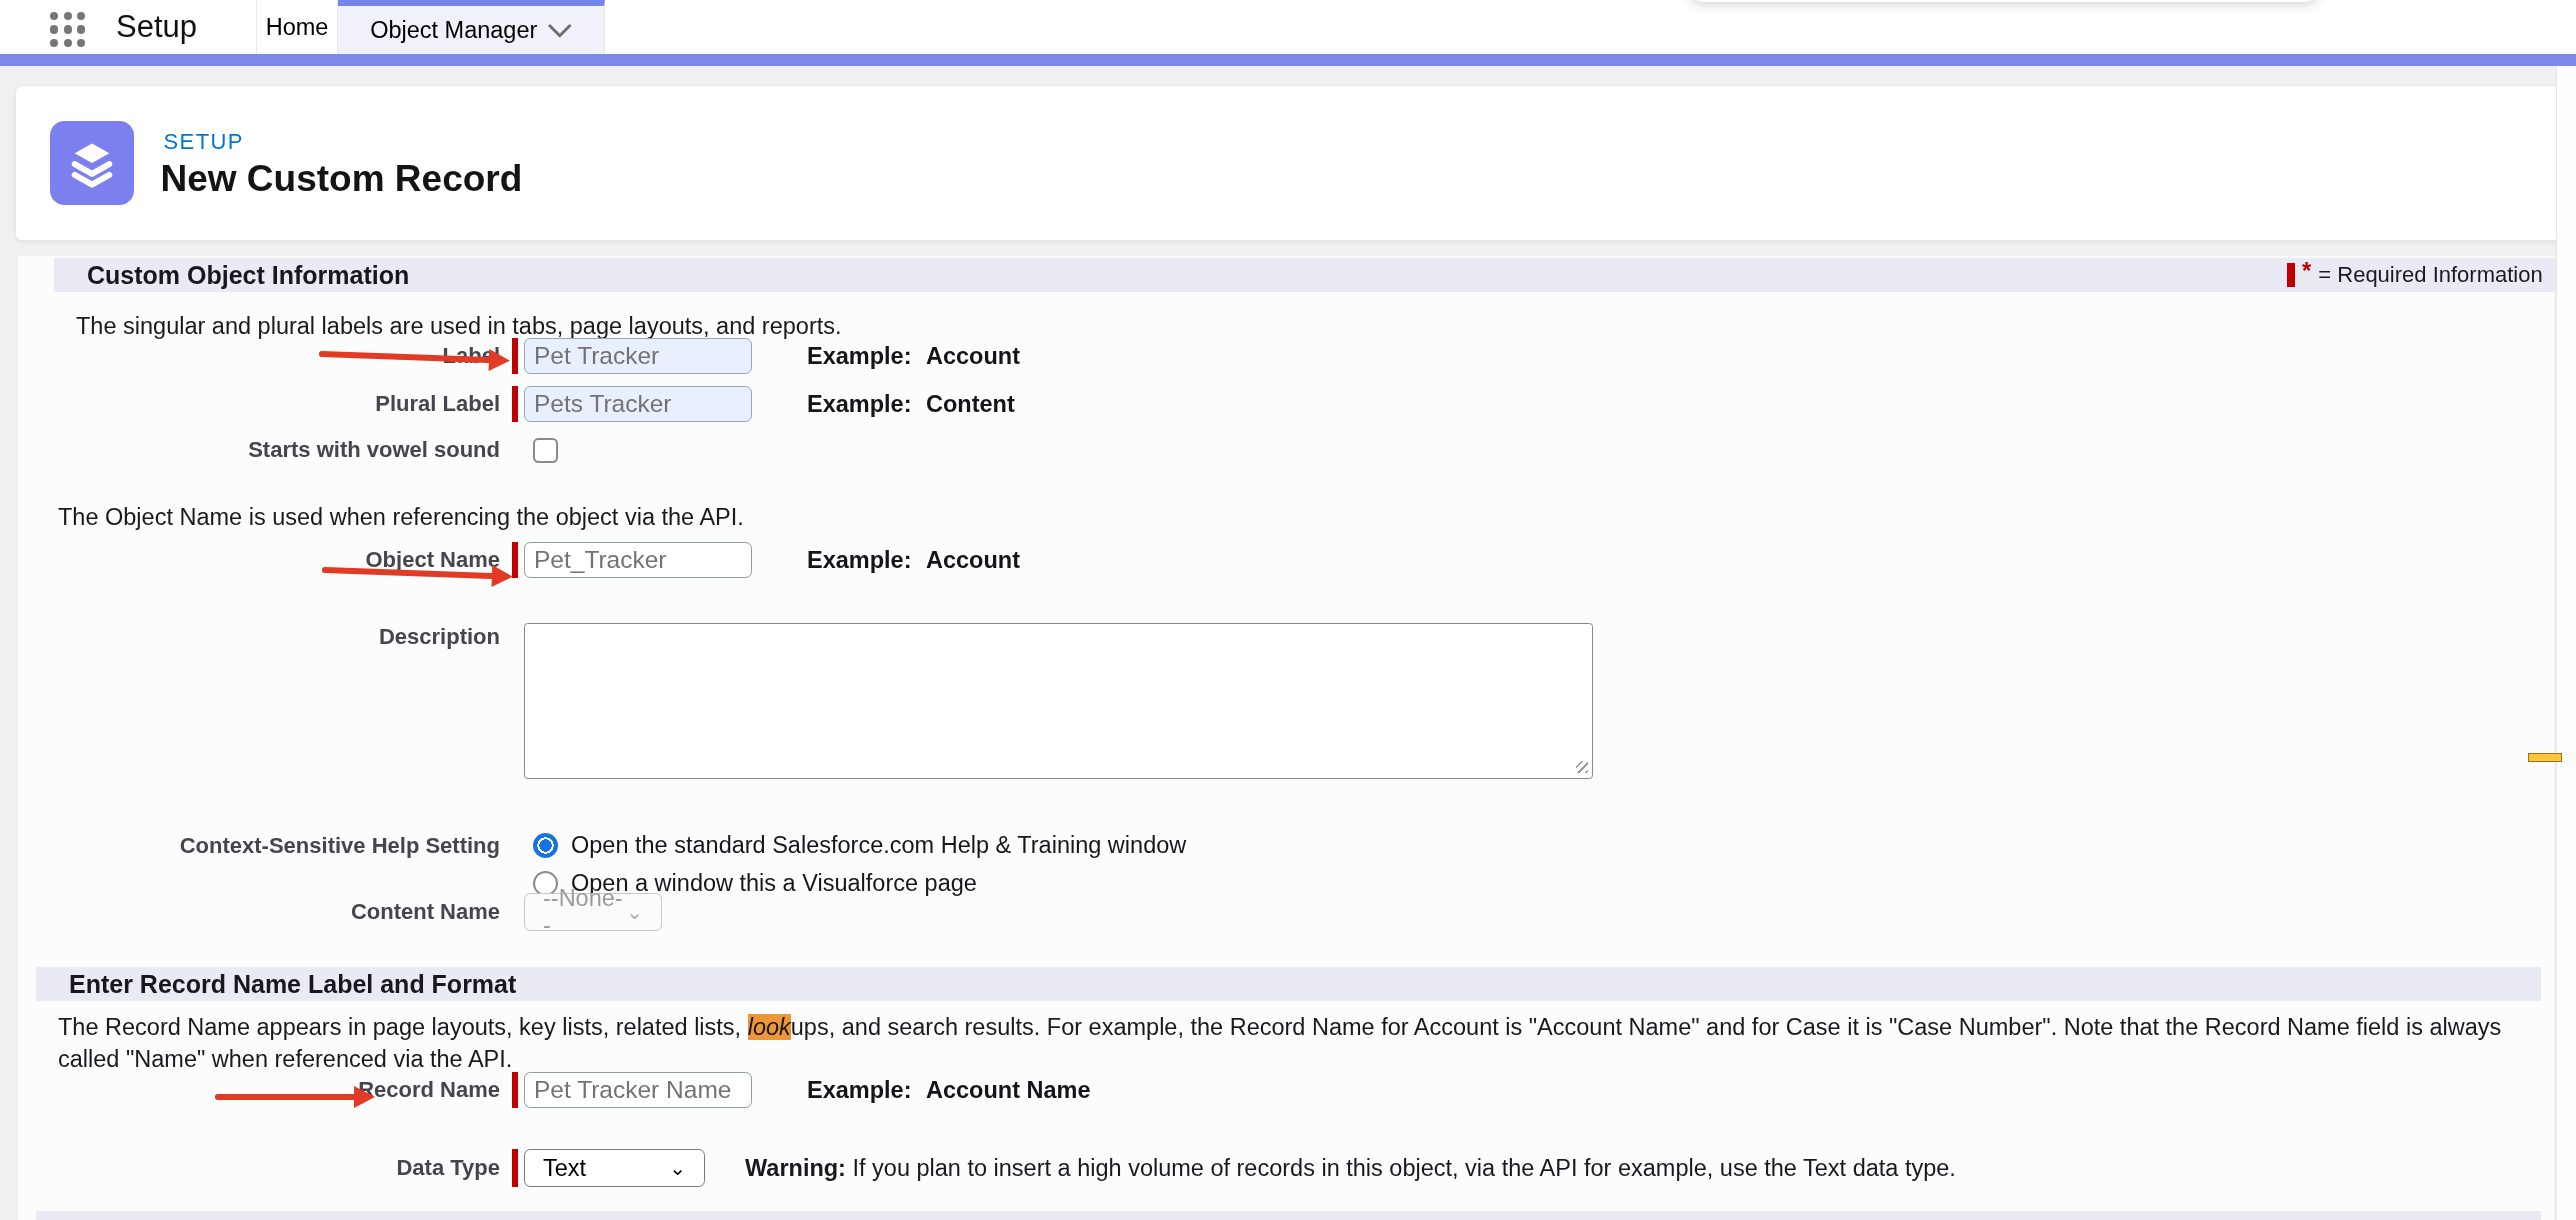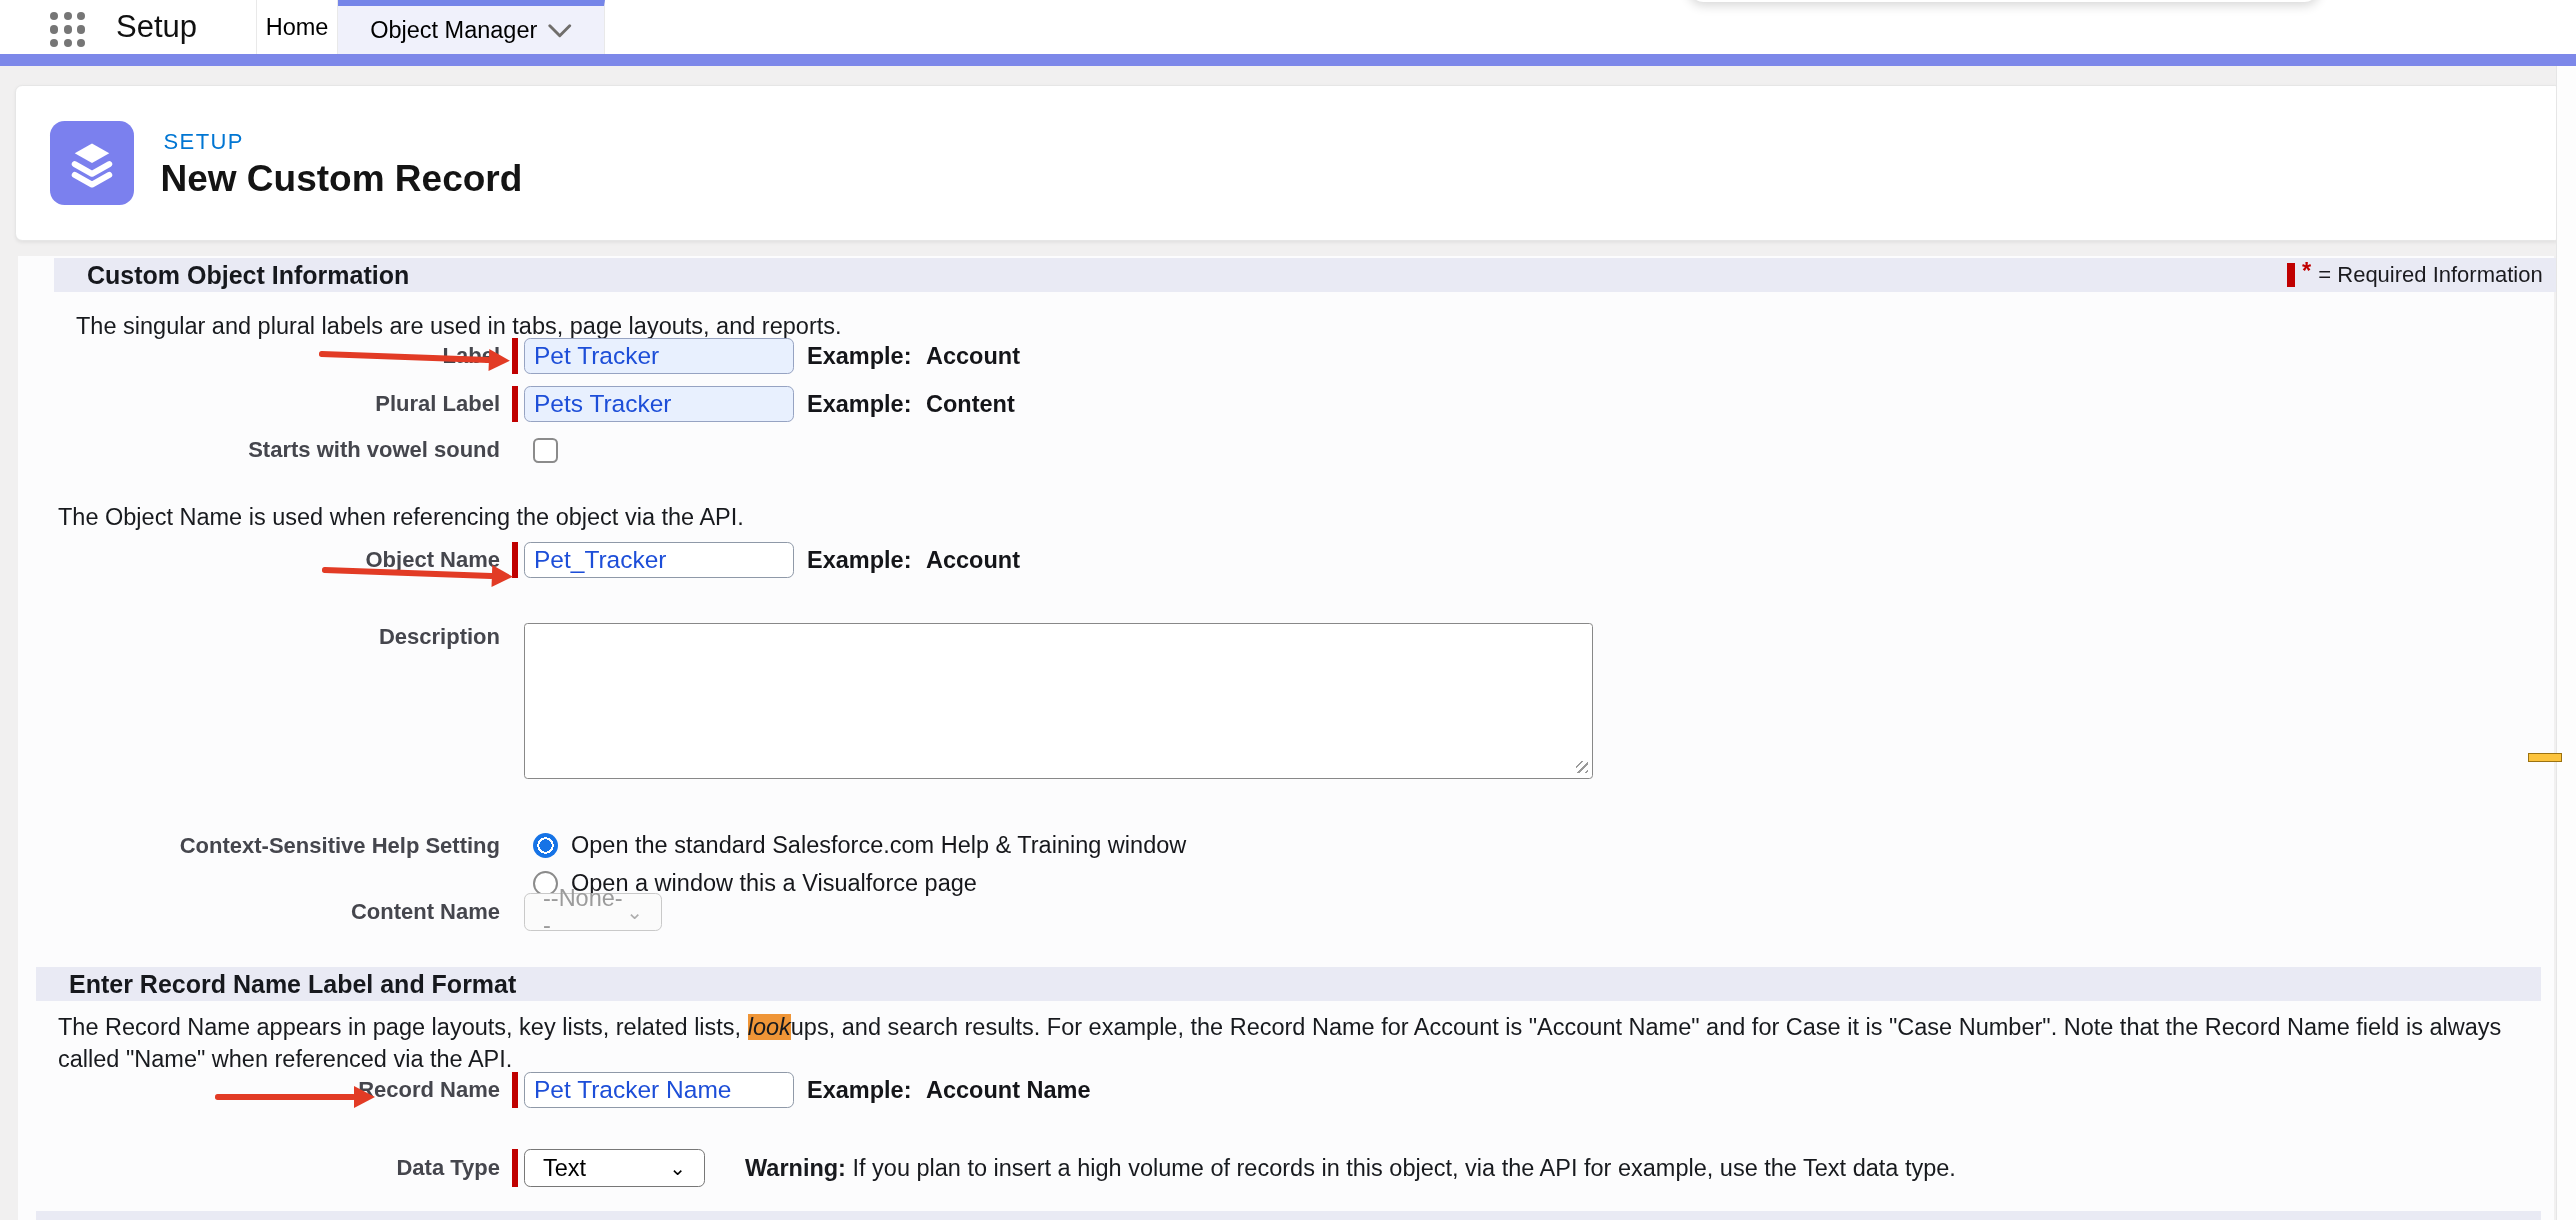--- a/index.html
+++ b/index.html
@@ -41,23 +41,23 @@
 
   .para{position:absolute;left:58px;font-size:23.5px;color:#181a1e;margin:0;}
   #para2{top:1011px;width:2471px;line-height:32px;}
   .hl{background:#ef9537;font-style:italic;}
 
   
   .frow{position:absolute;left:0;width:2576px;height:36px;}
   .flabel{position:absolute;left:54px;width:446px;text-align:right;font-size:22px;font-weight:bold;
     color:#45464d;line-height:36px;}
   .reqbar{position:absolute;left:512px;top:0;width:6.3px;height:36px;background:#c00000;}
-  .finput{position:absolute;left:524px;top:0;width:270px;height:36px;box-sizing:border-box;
+  .finput{position:absolute;left:524px;top:0;width:228px;height:36px;box-sizing:border-box;
     border:1.8px solid #8f99a8;border-radius:6.3px;font-family:"Liberation Sans",sans-serif;font-size:24.5px;
-    padding:0 9px;color:#1d4ed8;background:#fff;}
+    padding:0 9px;color:#737373;background:#fff;}
   .autofill{background:#e8f0fe;border-color:#96a3c2;}
   .example{position:absolute;left:807px;line-height:36px;font-size:23.5px;font-weight:bold;color:#141519;}
   .example b{font-weight:bold;}
   .example .exv{margin-left:14.5px;}
 
   #vowel-check{position:absolute;left:533px;top:0;width:24.5px;height:24.5px;box-sizing:border-box;
     border:2.3px solid #8b8b8b;border-radius:5.4px;background:#fff;cursor:pointer;}
   .vlabel{line-height:24.5px;}
 
   #desc-area{position:absolute;left:524px;top:0;width:1069px;height:156px;box-sizing:border-box;

